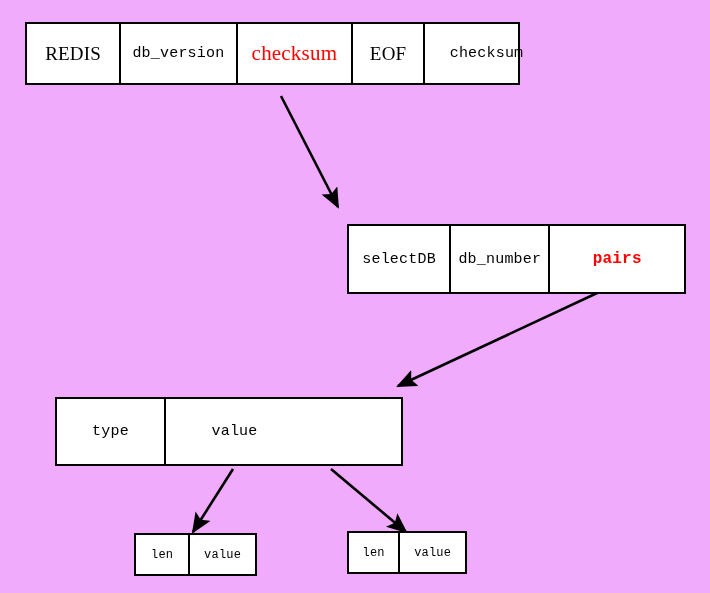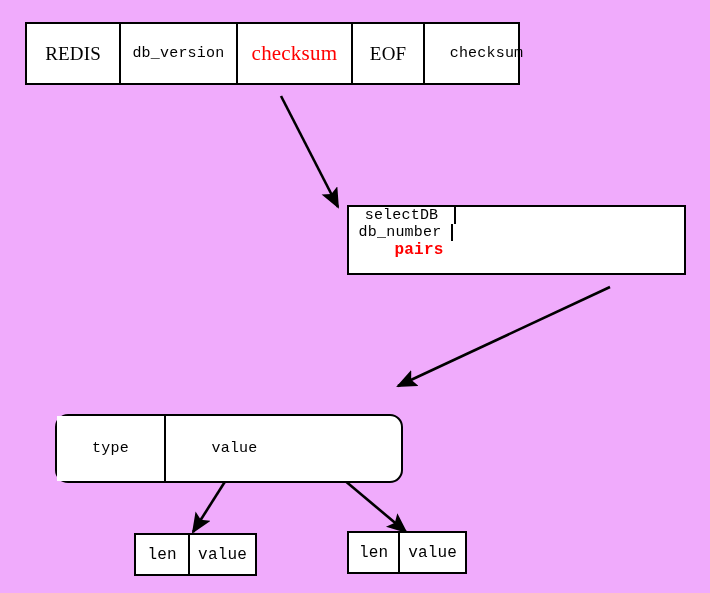--- a/index.html
+++ b/index.html
@@ -48,21 +48,21 @@
     font-family: "Liberation Serif", "DejaVu Serif", serif;
     font-size: 21px;
     color: #ff0000;
   }
   .cell.boldred {
     color: #ff0000;
     font-weight: bold;
     font-size: 16px;
   }
   .cell.small {
-    font-size: 16px;
+    font-size: 12px;
   }
   #arrows {
     position: absolute;
     left: 0;
     top: 0;
     width: 710px;
     height: 593px;
     pointer-events: none;
   }
 </style>
@@ -84,27 +84,27 @@
   </svg>
 
   <div class="row" style="left:25px; top:22px; width:495px; height:63px;">
     <div class="cell serif" style="width:97px;">REDIS</div>
     <div class="cell" style="width:120px;">db_version</div>
     <div class="cell bigred" style="width:119px;">checksum</div>
     <div class="cell serif" style="width:74px;">EOF</div>
     <div class="cell" style="width:93px;padding-left:30px;">checksum</div>
   </div>
 
-  <div class="row" style="left:347px; top:205px; width:339px; height:70px;flex-direction:column;">
+  <div class="row" style="left:347px; top:224px; width:339px; height:70px;">
     <div class="cell" style="width:107px;">selectDB</div>
     <div class="cell" style="width:104px;">db_number</div>
     <div class="cell boldred" style="width:140px;border-radius:28px;">pairs</div>
   </div>
 
-  <div class="row" style="left:55px; top:414px; width:348px; height:69px;border-radius:13px;">
+  <div class="row" style="left:55px; top:397px; width:348px; height:69px;">
     <div class="cell" style="width:109px;">type</div>
     <div class="cell" style="width:137px;">value</div>
   </div>
 
   <div class="row" style="left:134px; top:533px; width:123px; height:43px;">
     <div class="cell small" style="width:56px;">len</div>
     <div class="cell small" style="width:67px;">value</div>
   </div>
 
   <div class="row" style="left:347px; top:531px; width:120px; height:43px;">

